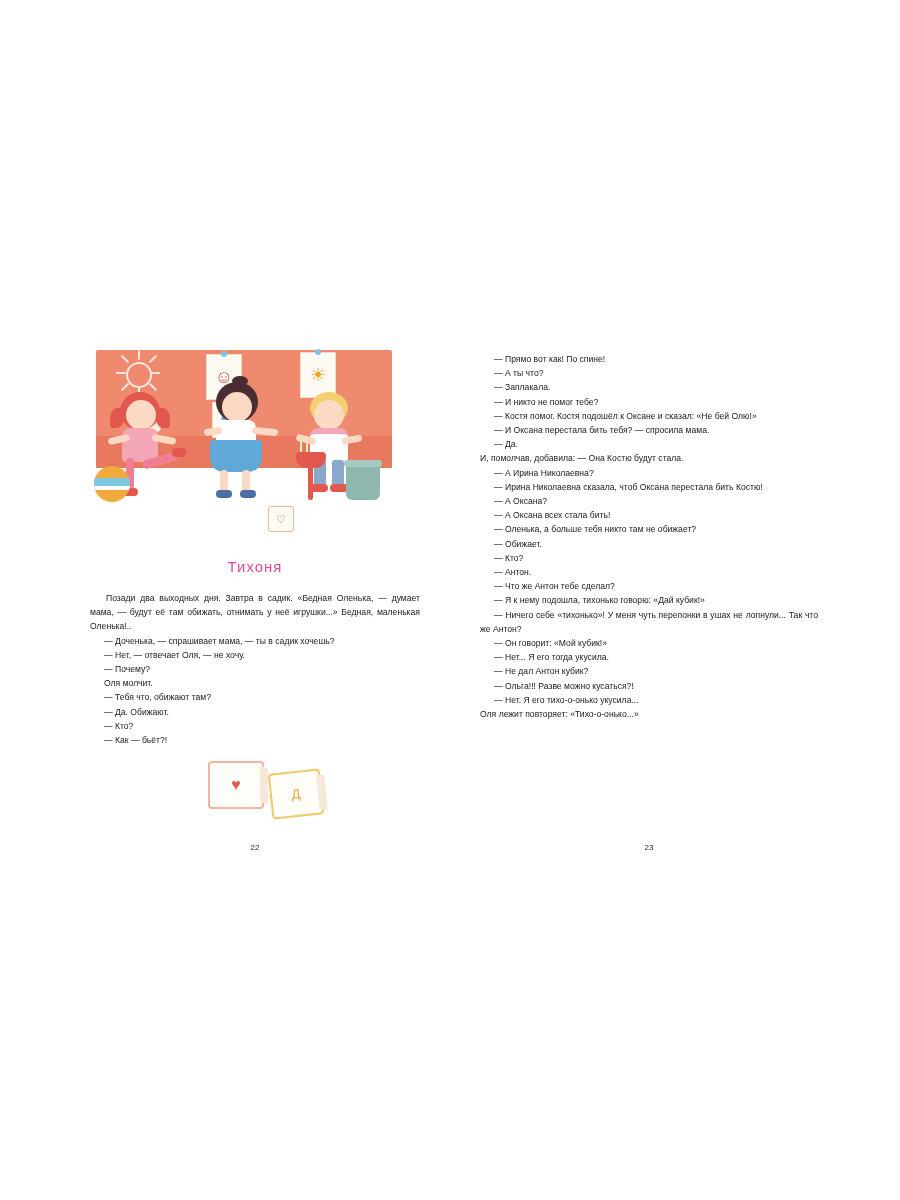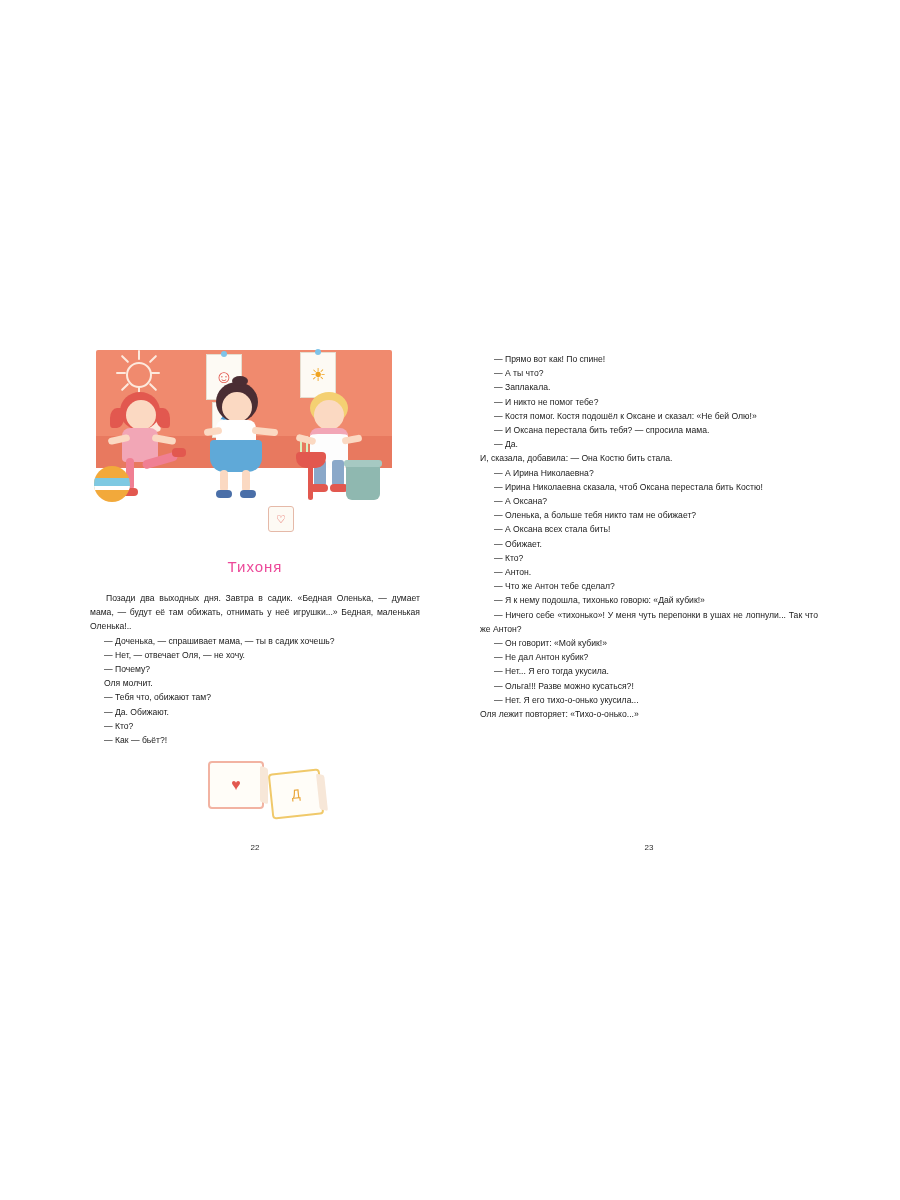--- a/index.html
+++ b/index.html
@@ -466,35 +466,35 @@
 
   <div class="page-right">
     <div class="body-text">
       <p class="hang">— Прямо вот как! По спине!</p>
       <p class="hang">— А ты что?</p>
       <p class="hang">— Заплакала.</p>
       <p class="hang">— И никто не помог тебе?</p>
       <p class="hang">— Костя помог. Костя подошёл к Оксане и сказал: «Не бей Олю!»</p>
       <p class="hang">— И Оксана перестала бить тебя? — спросила мама.</p>
       <p class="hang">— Да.</p>
-      <p class="noindent">И, сказала, добавила: — Она Костю бить стала.</p>
+      <p class="noindent">И, помолчав, добавила: — Она Костю будут стала.</p>
       <p class="hang">— А Ирина Николаевна?</p>
       <p class="hang">— Ирина Николаевна сказала, чтоб Оксана перестала бить Костю!</p>
       <p class="hang">— А Оксана?</p>
+      <p class="hang">— А Оксана всех стала бить!</p>
       <p class="hang">— Оленька, а больше тебя никто там не обижает?</p>
-      <p class="hang">— А Оксана всех стала бить!</p>
       <p class="hang">— Обижает.</p>
       <p class="hang">— Кто?</p>
       <p class="hang">— Антон.</p>
       <p class="hang">— Что же Антон тебе сделал?</p>
       <p class="hang">— Я к нему подошла, тихонько говорю: «Дай кубик!»</p>
       <p class="hang">— Ничего себе «тихонько»! У меня чуть перепонки в ушах не лопнули... Так что же Антон?</p>
       <p class="hang">— Он говорит: «Мой кубик!»</p>
+      <p class="hang">— Нет... Я его тогда укусила.</p>
       <p class="hang">— Не дал Антон кубик?</p>
-      <p class="hang">— Нет... Я его тогда укусила.</p>
       <p class="hang">— Ольга!!! Разве можно кусаться?!</p>
       <p class="hang">— Нет. Я его тихо-о-онько укусила...</p>
       <p class="noindent">Оля лежит повторяет: «Тихо-о-онько...»</p>
     </div>
   </div>
 
   <div class="page-number-right">23</div>
 
 </div>
 

